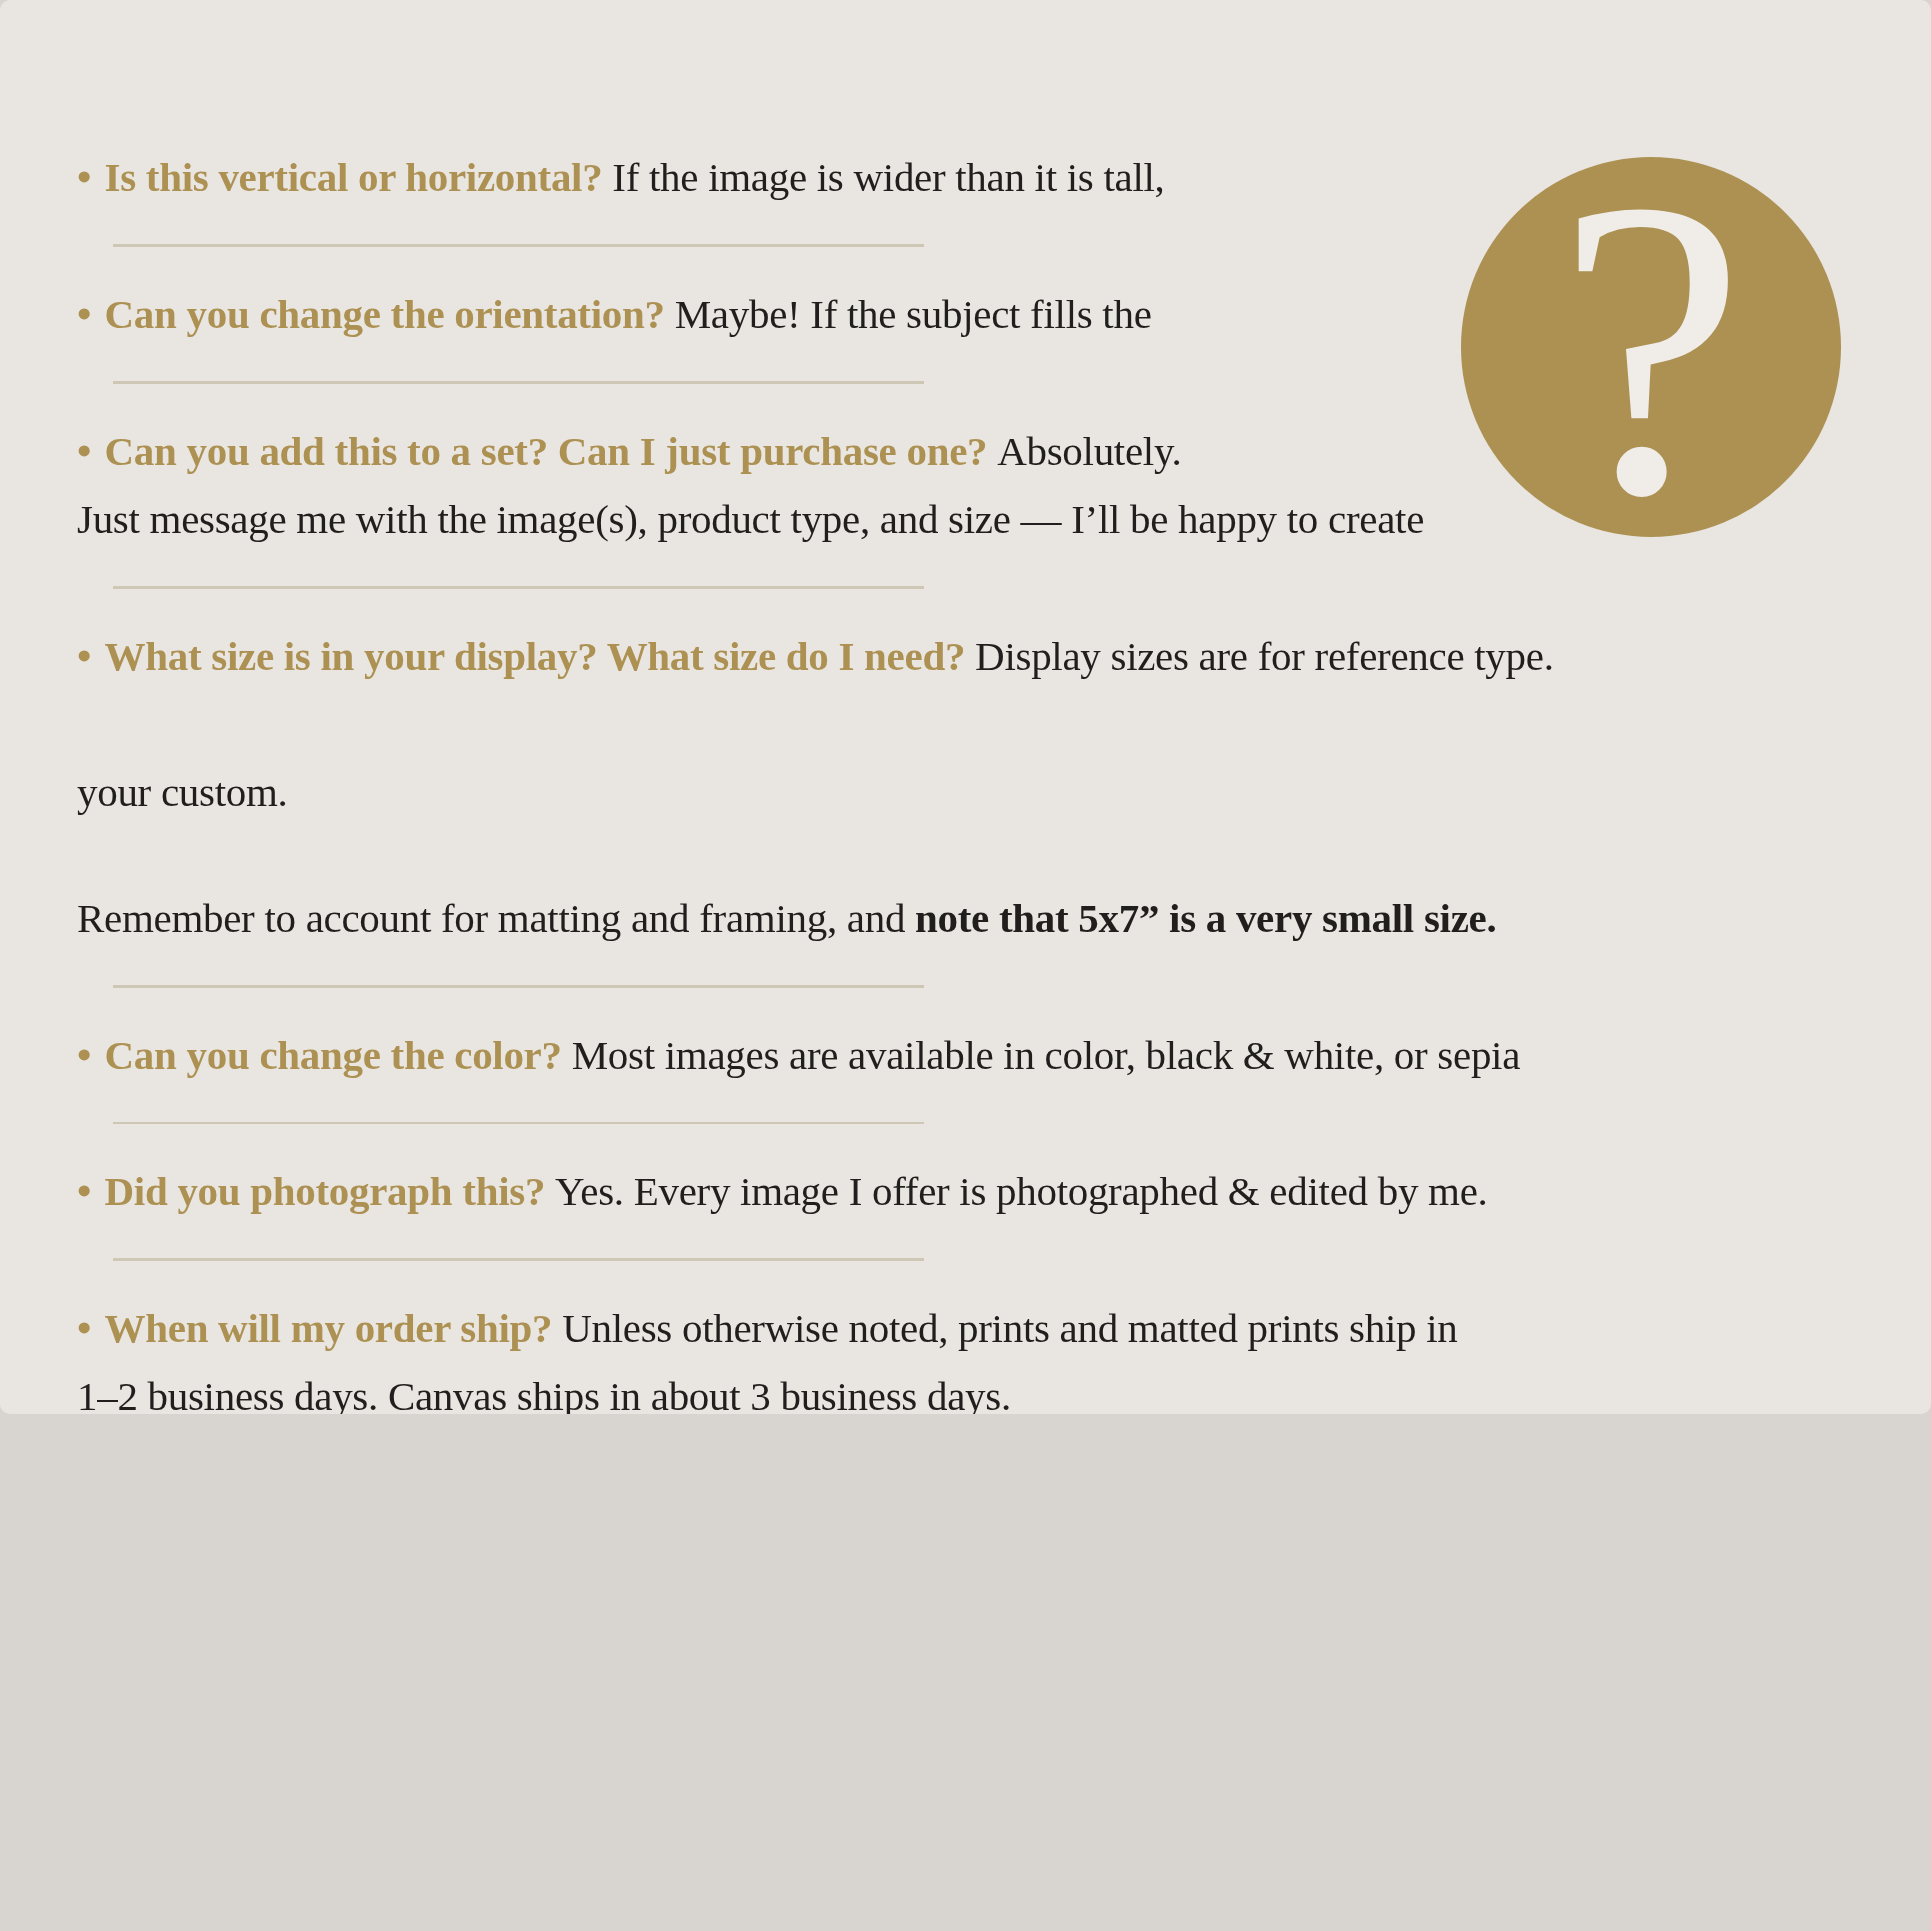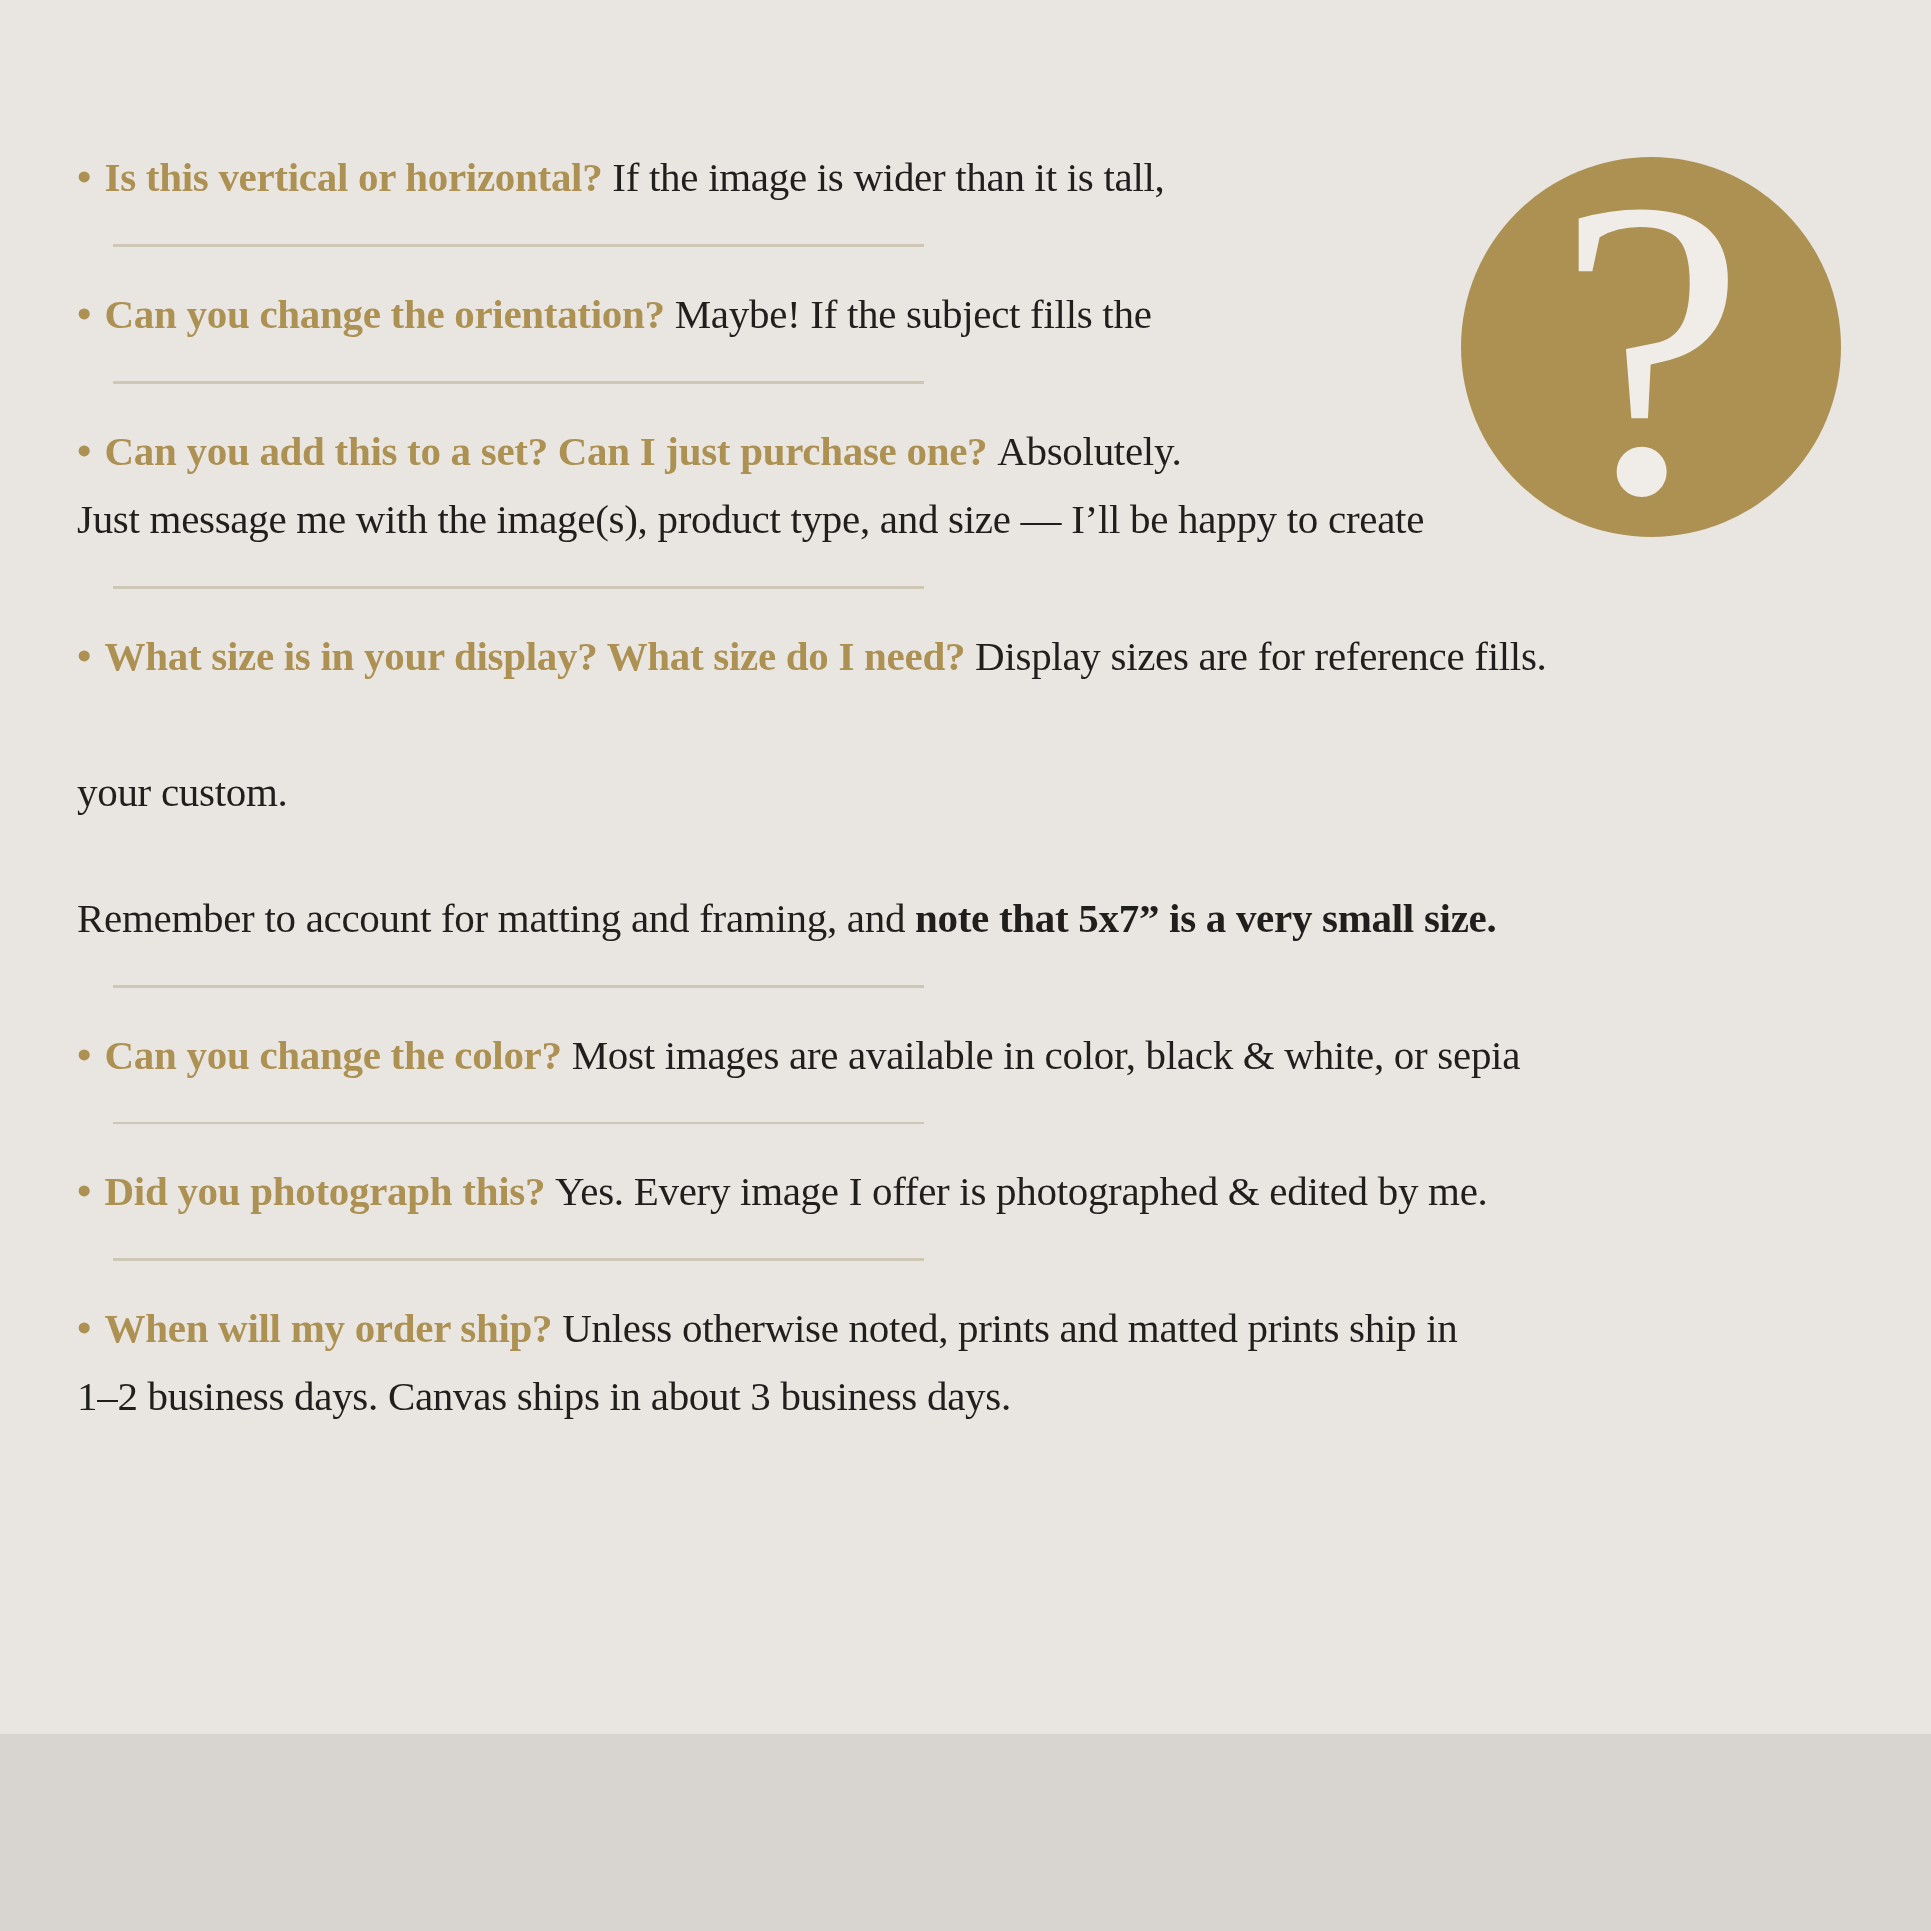--- a/index.html
+++ b/index.html
@@ -1,23 +1,24 @@
 <!DOCTYPE html>
 <html style="--bg: #E9E5E0; --gold: #AC9152; --ink: #211F1D; --line: #CFC7B5; --badge-glyph: #F0ECE7;"><head>
 <meta charset="utf-8">
 <style>
   html, body { margin: 0; padding: 0; background: #d8d4cf; }
   .page {
     position: relative;
     width: 1931px;
-    height: 1734px;
+    height: 1414px;
     background: var(--bg, #E9E5E0);
     font-family: "Liberation Serif", serif;
     color: var(--ink, #211F1D);
     overflow: hidden;
+    border-radius: 10px;
   }
   .content {
     position: absolute;
     left: 77px;
     top: 143px;
     width: 1796px;
   }
   .para {
     margin: 0;
     font-size: 41px;
@@ -70,21 +71,21 @@
       </div>
       <div>
         <p class="para"><span class="bullet">•</span><span class="run-q">Can you change the orientation? </span><span class="run-n">Maybe! If the subject fills the</span><br></p>
         <div class="divider"></div>
       </div>
       <div>
         <p class="para"><span class="bullet">•</span><span class="run-q">Can you add this to a set? Can I just purchase one? </span><span class="run-n">Absolutely.</span><br><span class="run-n">Just message me with the image(s), product type, and size — I’ll be happy to create</span><br></p>
         <div class="divider"></div>
       </div>
       <div>
-        <p class="para"><span class="bullet">•</span><span class="run-q">What size is in your display? What size do I need? </span><span class="run-n">Display sizes are for reference fills.</span><br><br><span class="run-n">your custom.</span></p>
+        <p class="para"><span class="bullet">•</span><span class="run-q">What size is in your display? What size do I need? </span><span class="run-n">Display sizes are for reference type.</span><br><br><span class="run-n">your custom.</span></p>
         <p class="para gap-para"><span class="run-n">Remember to account for matting and framing, and </span><span class="run-b">note that 5x7” is a very small size.</span></p>
         <div class="divider"></div>
       </div>
       <div>
         <p class="para"><span class="bullet">•</span><span class="run-q">Can you change the color? </span><span class="run-n">Most images are available in color, black &amp; white, or sepia</span><br></p>
         <div class="divider"></div>
       </div>
       <div>
         <p class="para"><span class="bullet">•</span><span class="run-q">Did you photograph this? </span><span class="run-n">Yes. Every image I offer is photographed &amp; edited by me.</span></p>
         <div class="divider"></div>

